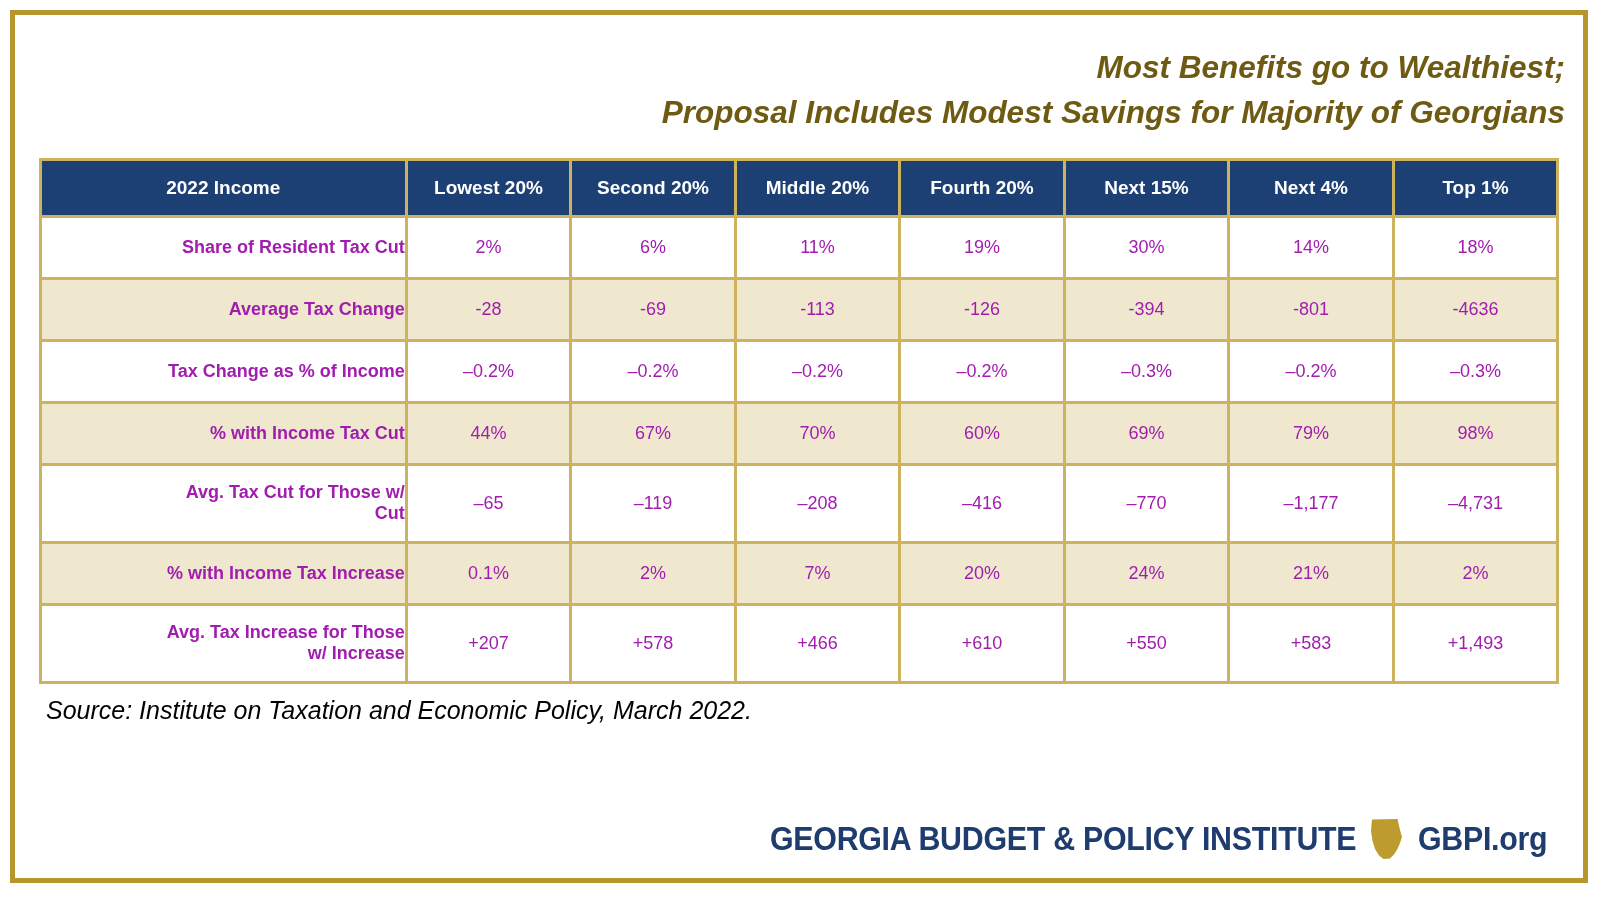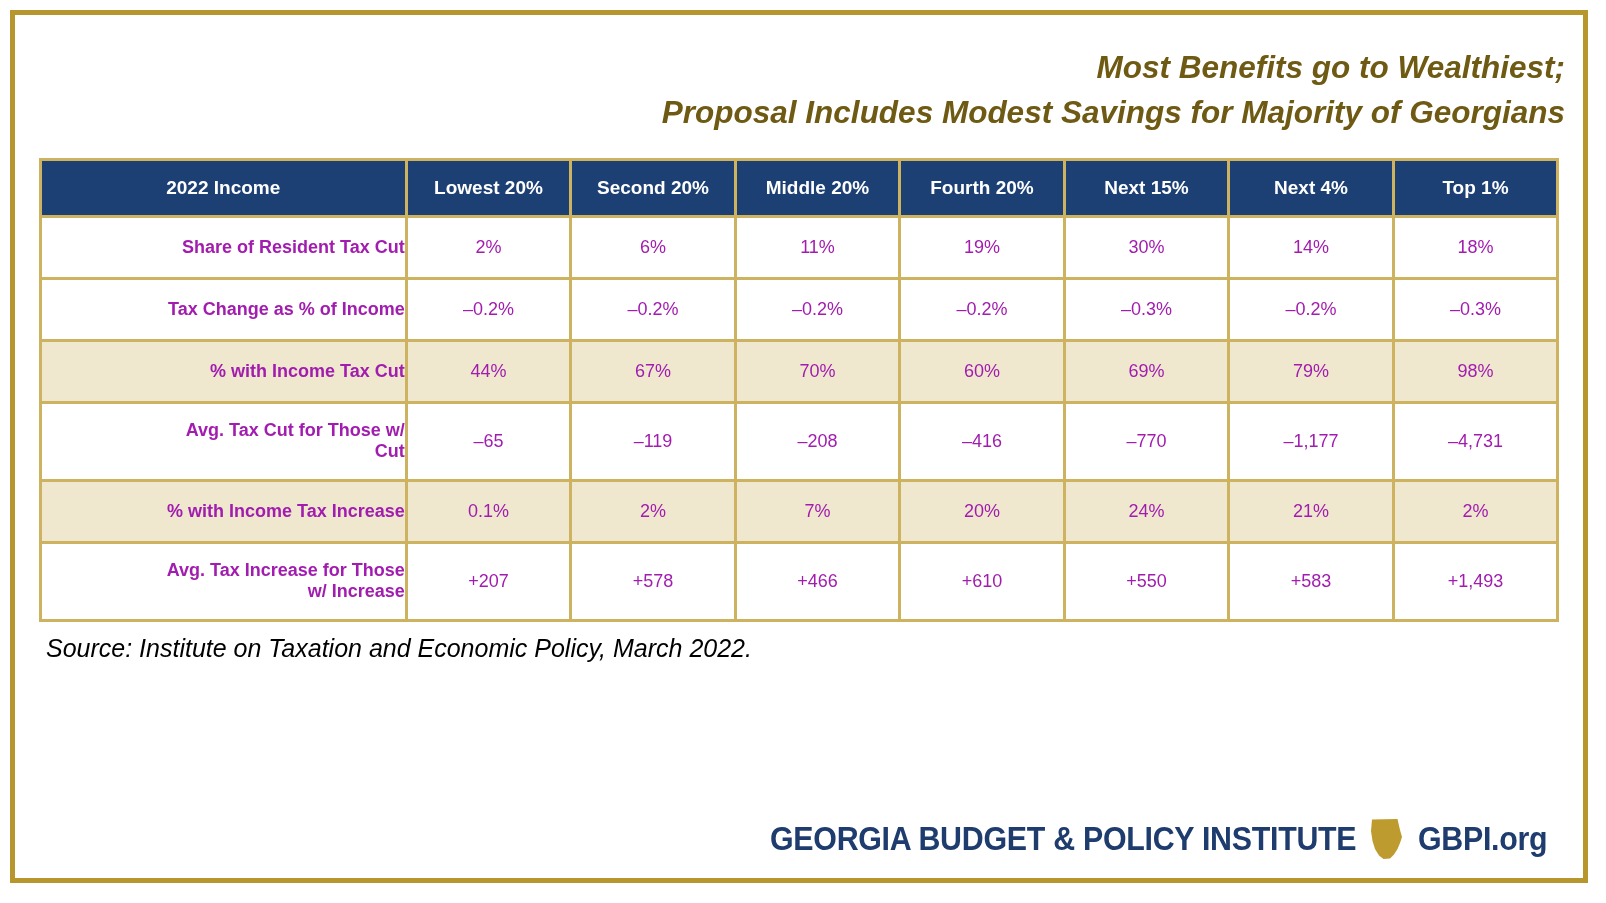--- a/index.html
+++ b/index.html
@@ -181,20 +181,30 @@
           <td class="lbl"><span>Share of Resident Tax Cut</span></td>
           <td>2%</td>
           <td>6%</td>
           <td>11%</td>
           <td>19%</td>
           <td>30%</td>
           <td>14%</td>
           <td>18%</td>
         </tr>
 
+        <tr class="body row-cream">
+          <td class="lbl"><span>Average Tax Change</span></td>
+          <td>-28</td>
+          <td>-69</td>
+          <td>-113</td>
+          <td>-126</td>
+          <td>-394</td>
+          <td>-801</td>
+          <td>-4636</td>
+        </tr>
 
         <tr class="body row-white">
           <td class="lbl"><span>Tax Change as % of Income</span></td>
           <td>–0.2%</td>
           <td>–0.2%</td>
           <td>–0.2%</td>
           <td>–0.2%</td>
           <td>–0.3%</td>
           <td>–0.2%</td>
           <td>–0.3%</td>

